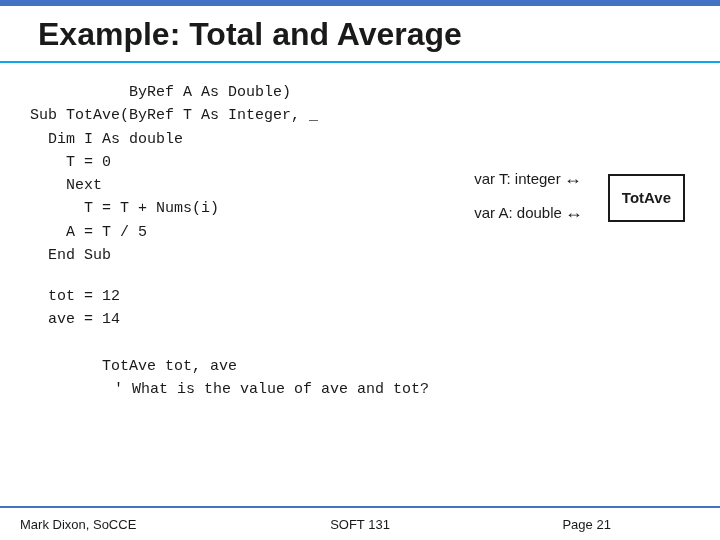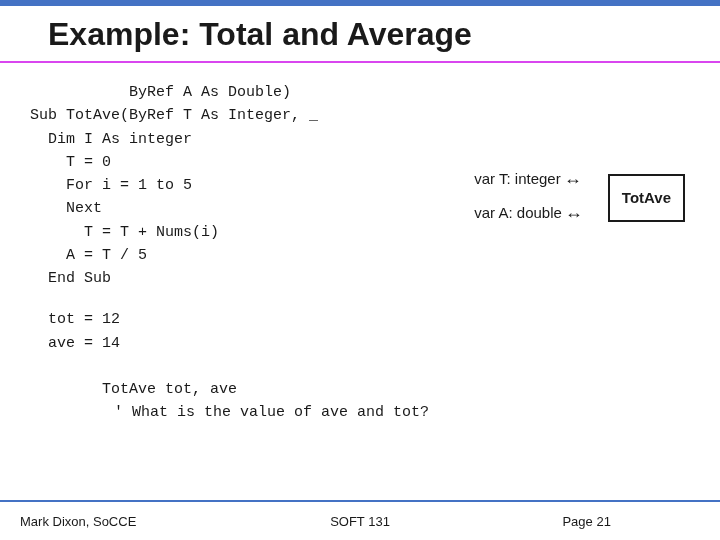--- a/index.html
+++ b/index.html
@@ -12,22 +12,22 @@
       position: relative;
     }
 
     .top-border {
       width: 100%;
       height: 6px;
       background: #4472C4;
     }
 
     .title-area {
-      padding: 10px 30px 8px 48px;
-      border-bottom: 2px solid #d946ef;
+      padding: 10px 30px 8px 38px;
+      border-bottom: 2px solid #0ea5e9;
     }
 
     .title-text {
       font-size: 32px;
       font-weight: bold;
       color: #1a1a1a;
       font-family: Arial, Helvetica, sans-serif;
     }
 
     .content-area {
@@ -94,21 +94,21 @@
       align-items: center;
       justify-content: center;
       height: 48px;
     }
 
     .footer {
       position: absolute;
       bottom: 0;
       left: 0;
       right: 0;
-      height: 40px;
+      height: 34px;
       border-top: 2px solid #4472C4;
       display: flex;
       align-items: center;
       justify-content: space-between;
       padding: 0 20px;
     }
 
     .footer-left, .footer-center, .footer-right {
       font-family: Arial, Helvetica, sans-serif;
       font-size: 13px;
@@ -135,23 +135,22 @@
 <div class="top-border"></div>
 
 <div class="title-area">
   <span class="title-text">Example: Total and Average</span>
 </div>
 
 <div class="content-area">
   <div class="code-block">
     <span class="code-line">           ByRef A As Double)</span>
     <span class="code-line">Sub TotAve(ByRef T As Integer, _</span>
-    <span class="code-line">  Dim I As integer</span>
+    <span class="code-line">  Dim I As double</span>
     <span class="code-line">    T = 0</span>
-    <span class="code-line">    For i = 1 to 5</span>
     <span class="code-line">    Next</span>
     <span class="code-line">      T = T + Nums(i)</span>
     <span class="code-line">    A = T / 5</span>
     <span class="code-line">  End Sub</span>
     <span class="empty-line"></span>
     <span class="code-line">  tot = 12</span>
     <span class="code-line">  ave = 14</span>
     <span class="code-line">
       <span>  TotAve tot, ave</span>
       <span style="margin-left:30px;">' What is the value of ave and tot?</span>

